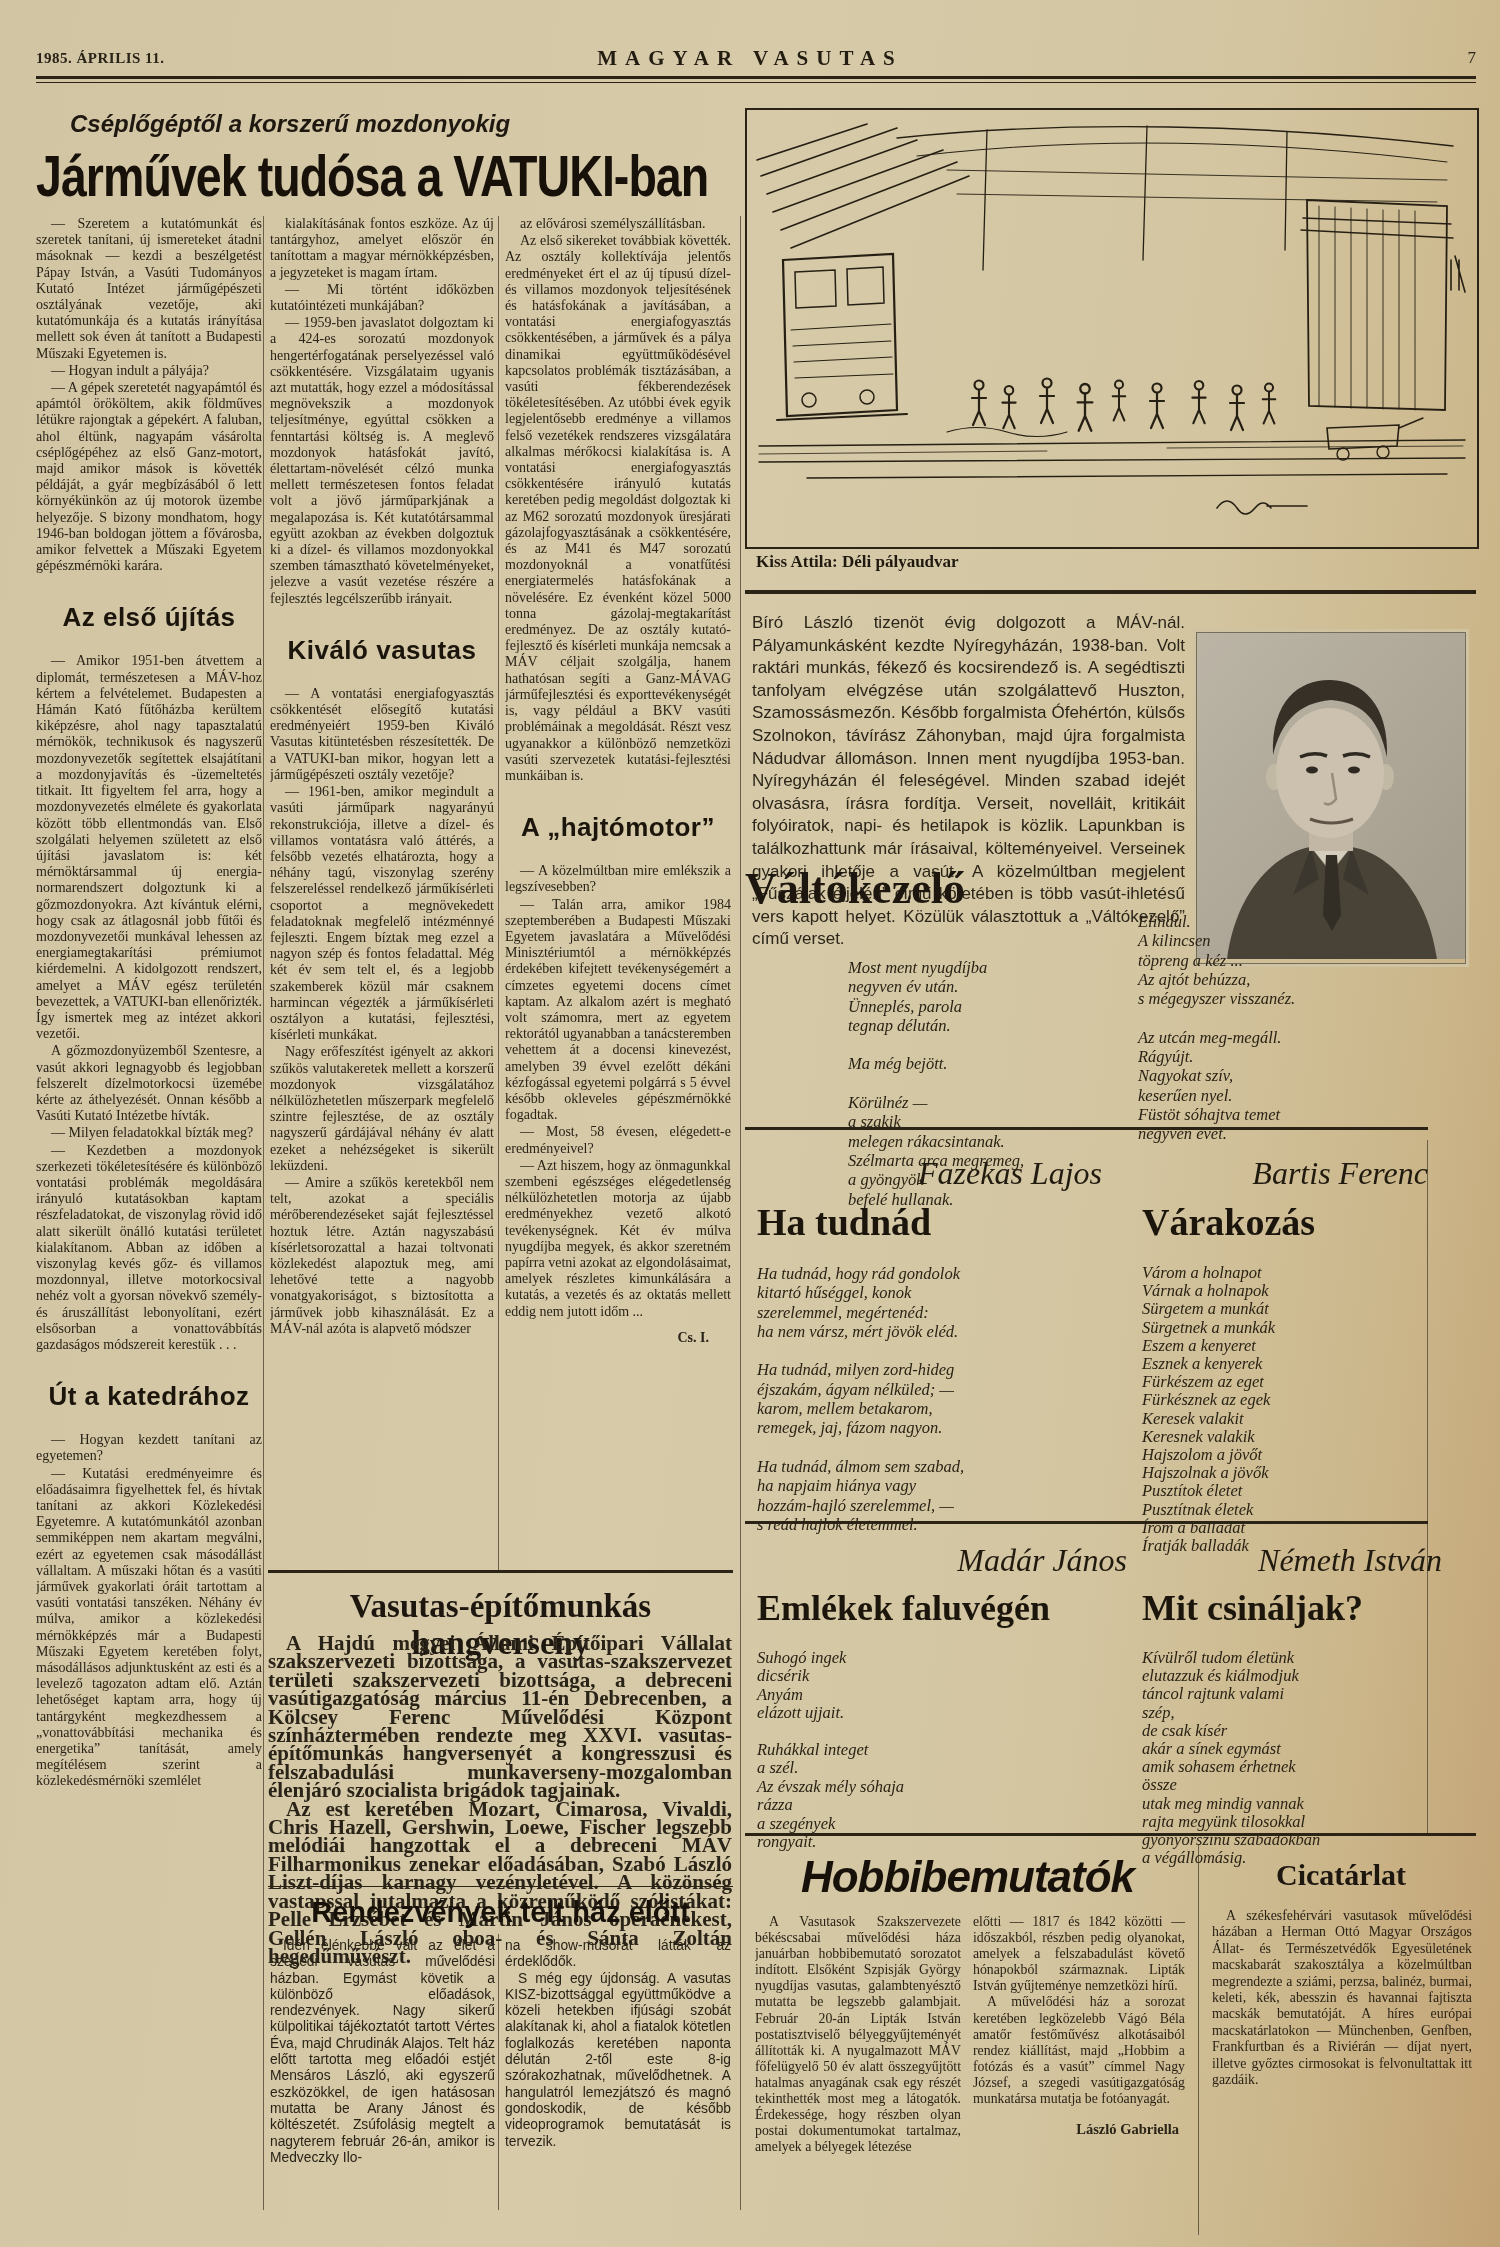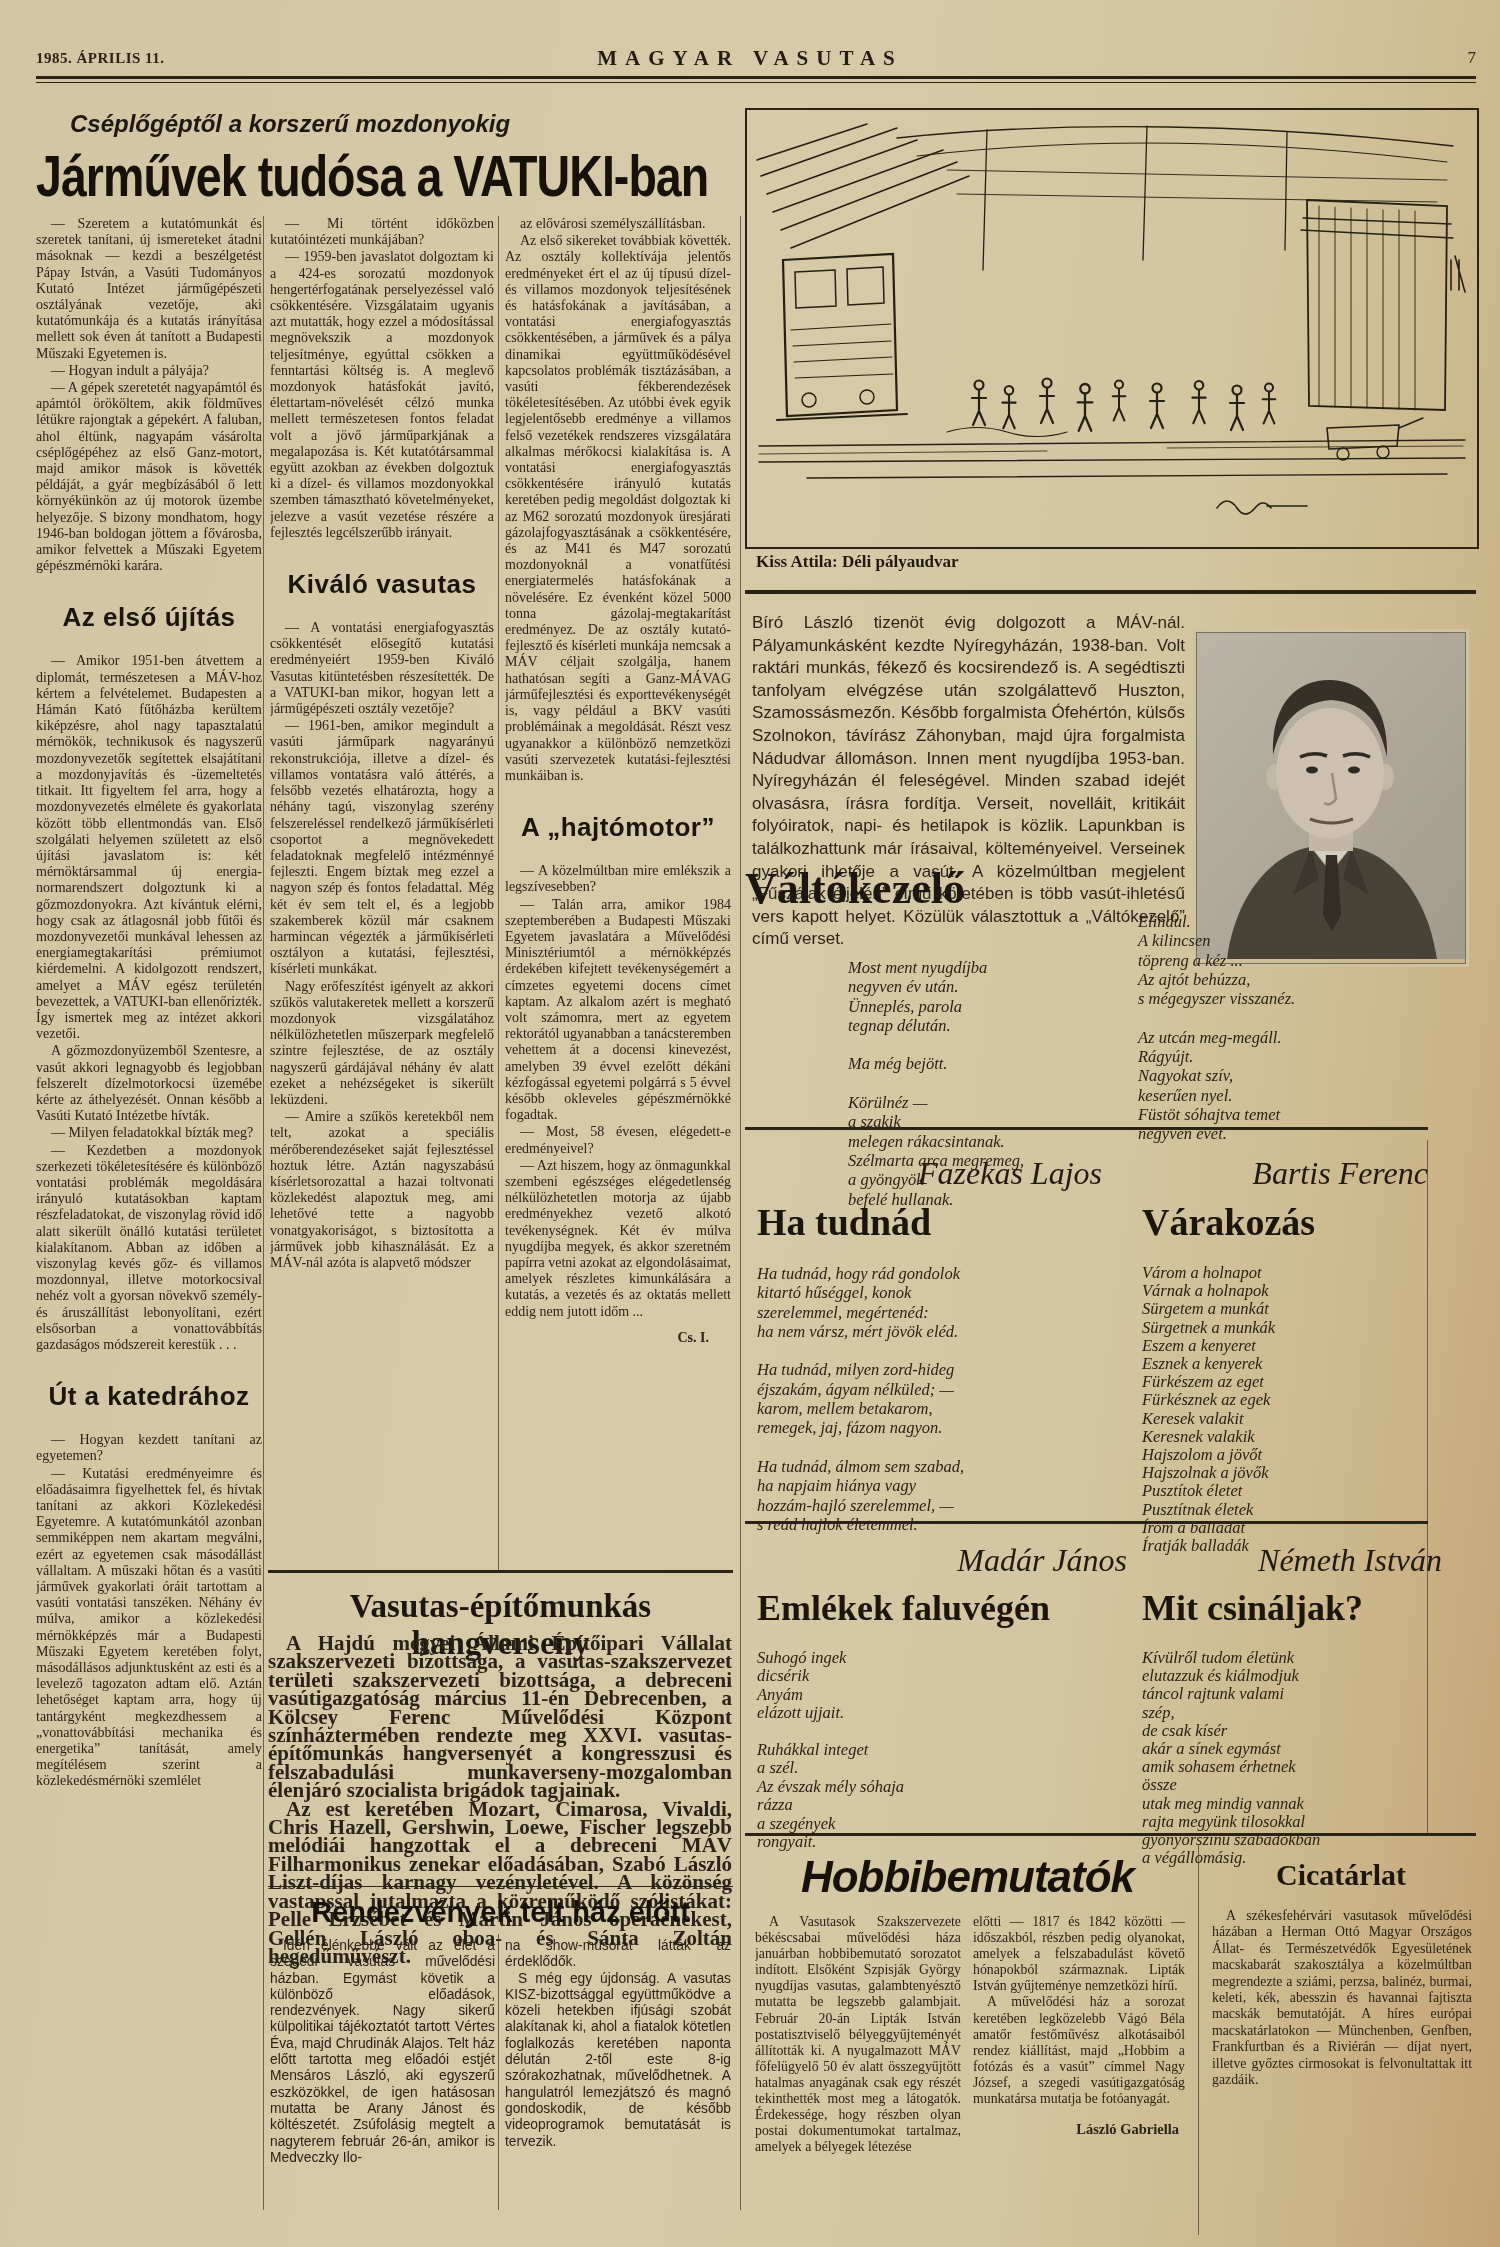--- a/index.html
+++ b/index.html
@@ -129,20 +129,21 @@
     <p class="b">— Amikor 1951-ben átvettem a diplomát, természetesen a MÁV-hoz kértem a felvételemet. Budapesten a Hámán Kató fűtőházba kerültem kiképzésre, ahol nagy tapasztalatú mérnökök, technikusok és nagyszerű mozdonyvezetők segítettek elsajátítani a mozdonyjavítás és -üzemeltetés titkait. Itt figyeltem fel arra, hogy a mozdonyvezetés elmélete és gyakorlata között több ellentmondás van. Első szolgálati helyemen született az első újítási javaslatom is: két mérnöktársammal új energia-normarendszert dolgoztunk ki a gőzmozdonyokra. Azt kívántuk elérni, hogy csak az átlagosnál jobb fűtői és mozdonyvezetői munkával lehessen az energiamegtakarítási prémiumot kiérdemelni. A kidolgozott rendszert, amelyet a MÁV egész területén bevezettek, a VATUKI-ban ellenőrizték. Így ismertek meg az intézet akkori vezetői.</p>
     <p class="b">A gőzmozdonyüzemből Szentesre, a vasút akkori legnagyobb és legjobban felszerelt dízelmotorkocsi üzemébe kérte az áthelyezését. Onnan később a Vasúti Kutató Intézetbe hívták.</p>
     <p class="b">— Milyen feladatokkal bízták meg?</p>
     <p class="b">— Kezdetben a mozdonyok szerkezeti tökéletesítésére és különböző vontatási problémák megoldására irányuló kutatásokban kaptam részfeladatokat, de viszonylag rövid idő alatt sikerült önálló kutatási területet kialakítanom. Abban az időben a viszonylag kevés gőz- és villamos mozdonnyal, illetve motorkocsival nehéz volt a gyorsan növekvő személy- és áruszállítást lebonyolítani, ezért elsősorban a vonattovábbítás gazdaságos módszereit kerestük . . .</p>
     <h3 class="xhead">Út a katedrához</h3>
     <p class="b">— Hogyan kezdett tanítani az egyetemen?</p>
     <p class="b">— Kutatási eredményeimre és előadásaimra figyelhettek fel, és hívtak tanítani az akkori Közlekedési Egyetemre. A kutatómunkától azonban semmiképpen nem akartam megválni, ezért az egyetemen csak másodállást vállaltam. A műszaki hőtan és a vasúti járművek gyakorlati óráit tartottam a vasúti vontatási tanszéken. Néhány év múlva, amikor a közlekedési mérnökképzés már a Budapesti Műszaki Egyetem keretében folyt, másodállásos adjunktusként az esti és a levelező tagozaton adtam elő. Aztán lehetőséget kaptam arra, hogy új tantárgyként megkezdhessem a „vonattovábbítási mechanika és energetika” tanítását, amely megítélésem szerint a közlekedésmérnöki szemlélet</p>
   </div>
 
   <div class="col" style="left:270px;top:216px;width:224px;height:1350px;">
+    <p class="b">kialakításának fontos eszköze. Az új tantárgyhoz, amelyet először én tanítottam a magyar mérnökképzésben, a jegyzeteket is magam írtam.</p>
     <p class="b">— Mi történt időközben kutatóintézeti munkájában?</p>
     <p class="b">— 1959-ben javaslatot dolgoztam ki a 424-es sorozatú mozdonyok hengertérfogatának perselyezéssel való csökkentésére. Vizsgálataim ugyanis azt mutatták, hogy ezzel a módosítással megnövekszik a mozdonyok teljesítménye, egyúttal csökken a fenntartási költség is. A meglevő mozdonyok hatásfokát javító, élettartam-növelését célzó munka mellett természetesen fontos feladat volt a jövő járműparkjának a megalapozása is. Két kutatótársammal együtt azokban az években dolgoztuk ki a dízel- és villamos mozdonyokkal szemben támasztható követelményeket, jelezve a vasút vezetése részére a fejlesztés legcélszerűbb irányait.</p>
     <h3 class="xhead">Kiváló vasutas</h3>
     <p class="b">— A vontatási energiafogyasztás csökkentését elősegítő kutatási eredményeiért 1959-ben Kiváló Vasutas kitüntetésben részesítették. De a VATUKI-ban mikor, hogyan lett a járműgépészeti osztály vezetője?</p>
     <p class="b">— 1961-ben, amikor megindult a vasúti járműpark nagyarányú rekonstrukciója, illetve a dízel- és villamos vontatásra való áttérés, a felsőbb vezetés elhatározta, hogy a néhány tagú, viszonylag szerény felszereléssel rendelkező járműkísérleti csoportot a megnövekedett feladatoknak megfelelő intézménnyé fejleszti. Engem bíztak meg ezzel a nagyon szép és fontos feladattal. Még két év sem telt el, és a legjobb szakemberek közül már csaknem harmincan végezték a járműkísérleti osztályon a kutatási, fejlesztési, kísérleti munkákat.</p>
     <p class="b">Nagy erőfeszítést igényelt az akkori szűkös valutakeretek mellett a korszerű mozdonyok vizsgálatához nélkülözhetetlen műszerpark megfelelő szintre fejlesztése, de az osztály nagyszerű gárdájával néhány év alatt ezeket a nehézségeket is sikerült leküzdeni.</p>
     <p class="b">— Amire a szűkös keretekből nem telt, azokat a speciális mérőberendezéseket saját fejlesztéssel hoztuk létre. Aztán nagyszabású kísérletsorozattal a hazai toltvonati közlekedést alapoztuk meg, ami lehetővé tette a nagyobb vonatgyakoriságot, s biztosította a járművek jobb kihasználását. Ez a MÁV-nál azóta is alapvető módszer</p>
   </div>
 
   <div class="col" style="left:505px;top:216px;width:226px;height:1350px;">

